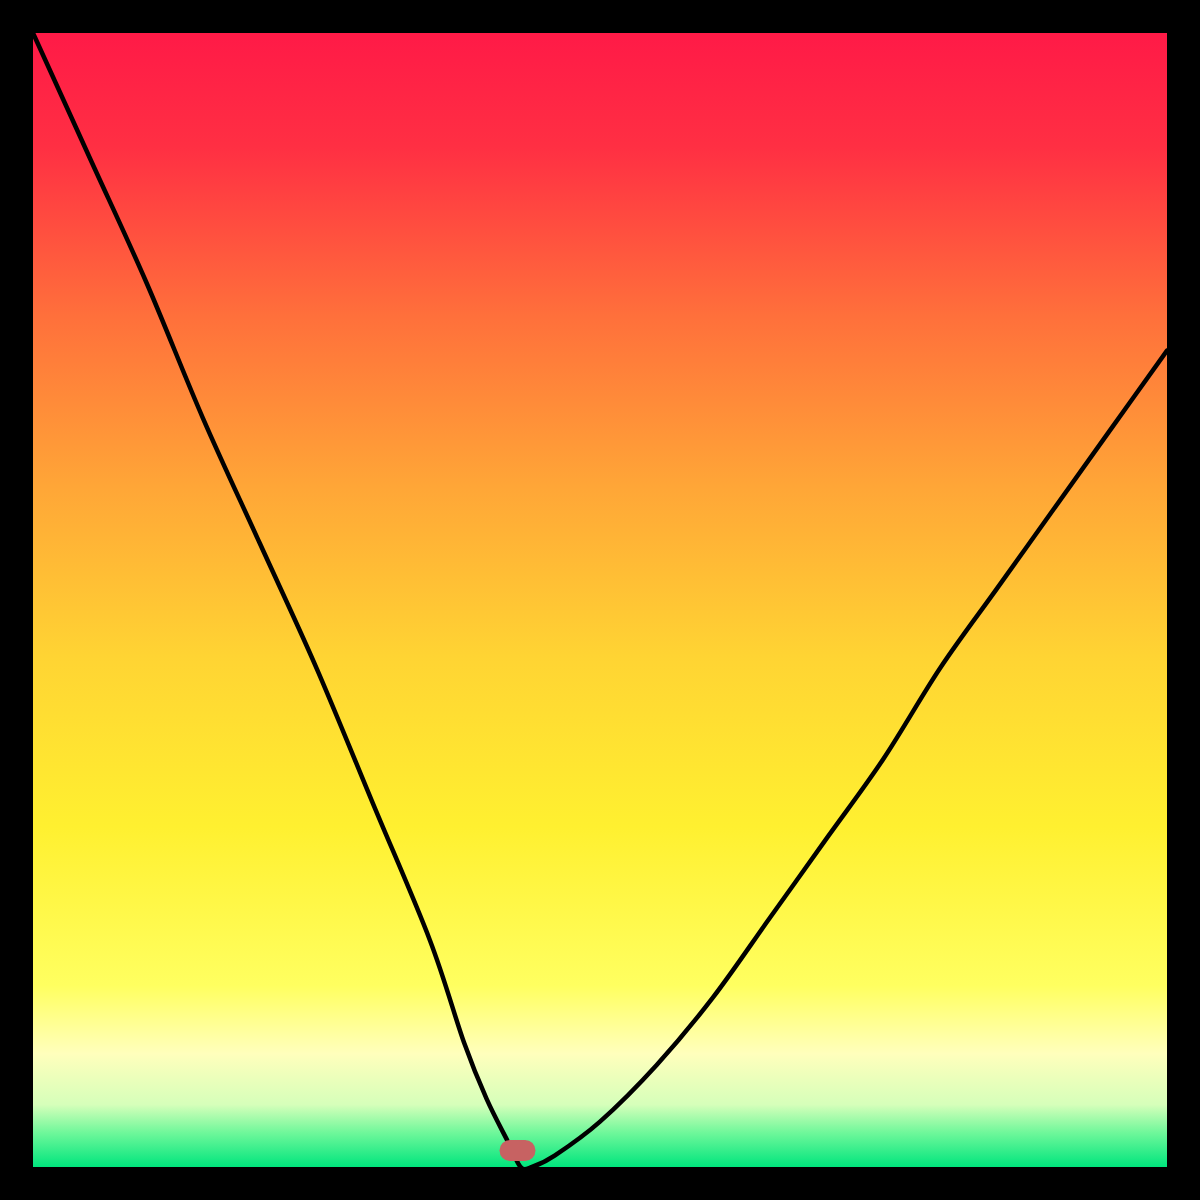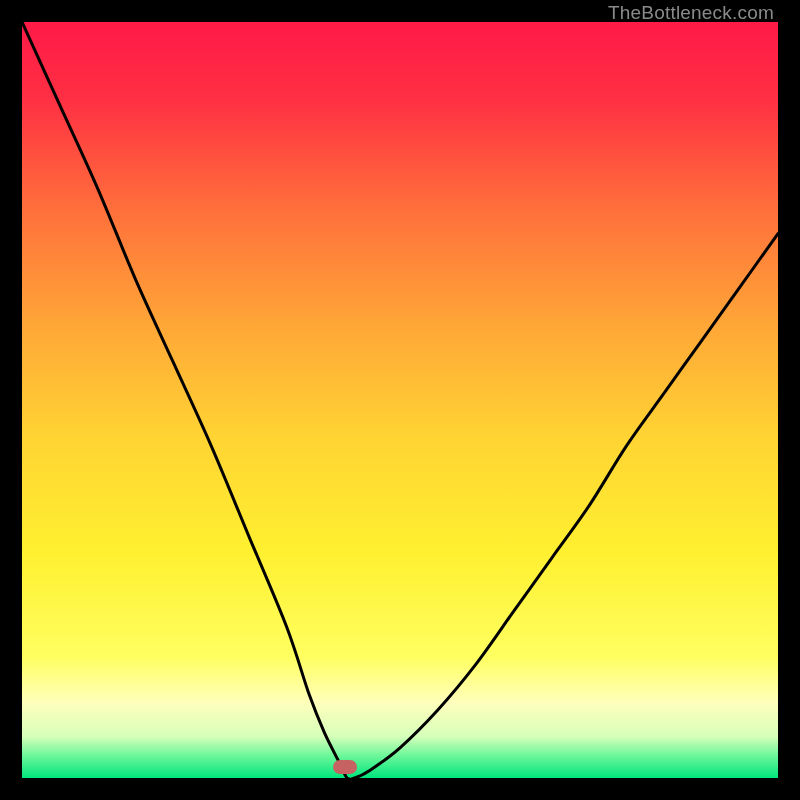--- a/index.html
+++ b/index.html
@@ -45,21 +45,20 @@
   .marker {
     position: absolute;
     background: #c76262;
     border-radius: 7px;
   }
 </style>
 </head>
 <body>
 
 <div class="frame">
-  <div class="watermark">TheBottleneck.com</div>
 
   <div class="plot">
     <svg class="gradient" viewBox="0 0 756 756" preserveAspectRatio="none">
       <defs>
         <linearGradient id="bg" x1="0" y1="0" x2="0" y2="1">
             <stop offset="0%" stop-color="#ff1a47"></stop>
             <stop offset="10%" stop-color="#ff2f43"></stop>
             <stop offset="25%" stop-color="#ff703b"></stop>
             <stop offset="40%" stop-color="#ffa637"></stop>
             <stop offset="55.00000000000001%" stop-color="#ffd433"></stop>

